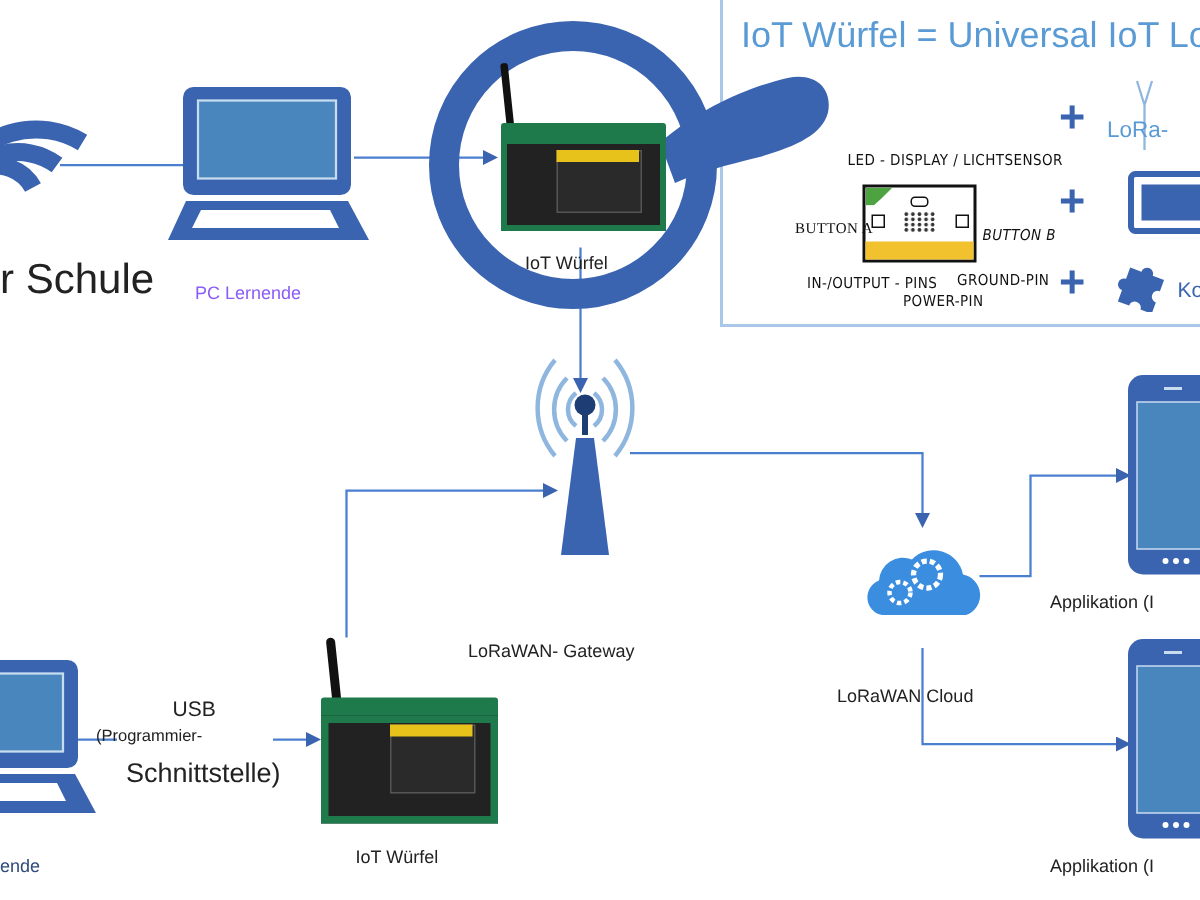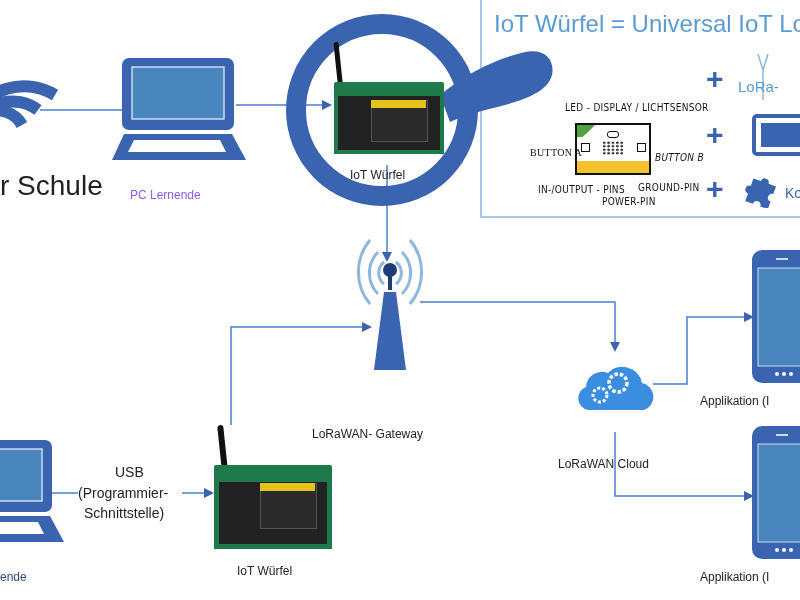--- a/index.html
+++ b/index.html
@@ -145,22 +145,22 @@
 
 <svg class="abs" style="left:-70px;top:438px;" width="138" height="110">
   <rect x="10" y="2" width="112" height="72" rx="7" fill="#3a63b0"></rect>
   <rect x="20" y="11" width="92" height="52" fill="#4a86be" stroke="#c8dcef" stroke-width="1.5"></rect>
   <path d="M12,78 L120,78 L134,104 L0,104 Z" fill="#3a63b0"></path>
   <path d="M22,84 L108,84 L114,96 L16,96 Z" fill="#fff"></path>
 </svg>
 <div class="lbl" style="left:0;top:570px;color:#2e4a7a;">ende</div>
 
 <div class="lbl" style="left:115px;top:464px;font-size:14px;">USB</div>
-<div class="lbl" style="left:78px;top:485px;font-size:14px;">(Programmier-</div>
-<div class="lbl" style="left:84px;top:505px;font-size:14px;">Schnittstelle)</div>
+<div class="lbl" style="left:64px;top:485px;font-size:11px;">(Programmier-</div>
+<div class="lbl" style="left:84px;top:505px;font-size:18px;">Schnittstelle)</div>
 
 <div class="abs" style="left:210px;top:425px;width:125px;height:135px;">
   <div class="abs" style="left:10px;top:0;width:6px;height:55px;background:#111;border-radius:3px;transform:rotate(-6deg);"></div>
   <div class="abs" style="left:4px;top:40px;width:118px;height:14px;background:#1e7a4a;border-radius:2px;"></div>
   <div class="abs" style="left:4px;top:52px;width:118px;height:72px;background:#222;border:5px solid #1e7a4a;box-sizing:border-box;"></div>
   <div class="abs" style="left:50px;top:58px;width:55px;height:44px;background:#2a2a2a;border:1px solid #555;"></div>
   <div class="abs" style="left:50px;top:58px;width:55px;height:8px;background:#e7c21b;"></div>
 </div>
 <div class="lbl" style="left:237px;top:564px;">IoT Würfel</div>
 

